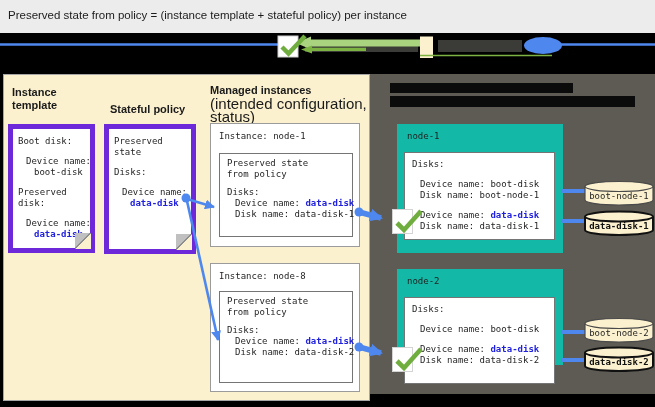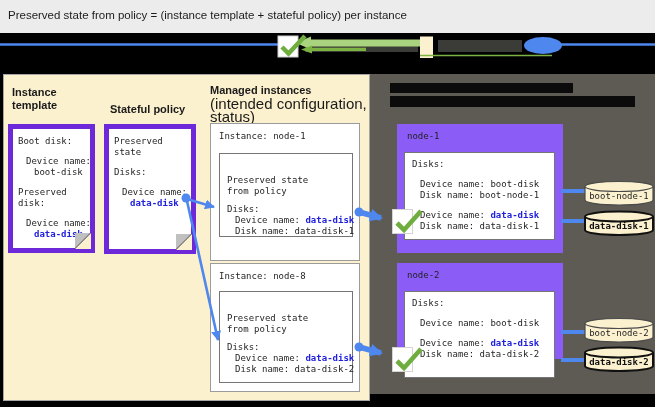--- a/index.html
+++ b/index.html
@@ -25,23 +25,23 @@
   .b { font-weight:normal; }
   .blue { color:#2020df; font-weight:bold; }
 
   .card { position:absolute; background:#fff; border:5px solid #6d28d9; padding:7px 2px 0 5px; }
   .fold { position:absolute; right:-1px; bottom:-1px; width:16px; height:16px;
           background:linear-gradient(135deg,#c0c0c0 0 44%, #8e8e8e 44% 52%, #fcf1cf 52% 100%); }
 
   .mi-box { position:absolute; left:210px; width:150px; background:#fff; border:1px solid #9b9b9b; }
   .mi-title { position:absolute; left:8px; top:7px; }
   .mi-inner { position:absolute; left:8px; width:134px; background:#fff; border:1px solid #757575;
-              padding:21px 0 0 7px; }
-
-  .vm-box { position:absolute; left:397px; width:166px; background:#8b5cf6; }
+              padding:4px 0 0 7px; }
+
+  .vm-box { position:absolute; left:397px; width:166px; background:#14b8a6; }
   .vm-name { position:absolute; left:10px; top:7px; }
   .vm-disks { position:absolute; left:7px; top:28px; width:151px; background:#fff;
               border:1px solid #757575; padding:6px 0 0 7px; }
 
   .checkbox { position:absolute; width:21px; height:25px; background:#fff;
               border:1px solid #d4d4d4; z-index:6; }
   .checkbox svg { position:absolute; left:1px; top:-3px; overflow:visible; }
 
   .connector { position:absolute; width:24px; height:4px; background:#4e87ee; }
   .cyl { position:absolute; left:583px; }
@@ -100,21 +100,21 @@
 
   <div class="card" style="left:104px; top:124px; width:92px; height:130px;">
     <div class="mline b">Preserved</div>
     <div class="mline b">state</div>
     <div class="mline mt9">Disks:</div>
     <div class="mline pl1 mt9">Device name:</div>
     <div class="mline pl2 blue">data-disk</div>
     <div class="fold"></div>
   </div>
 
-  <div class="mi-box" style="top:123px; height:138px;">
+  <div class="mi-box" style="top:123px; height:124px;">
     <div class="mi-title mline">Instance: node-1</div>
     <div class="mi-inner" style="top:29px; height:84px;">
       <div class="mline b">Preserved state</div>
       <div class="mline b">from policy</div>
       <div class="mline mt7">Disks:</div>
       <div class="mline pl1">
         <span>Device name:</span>
         <span class="blue">data-disk</span>
       </div>
       <div class="mline pl1">
@@ -166,21 +166,21 @@
         <span class="b">data-disk-1</span>
       </div>
     </div>
   </div>
   <div class="checkbox" style="left:392px; top:209px;">
     <svg width="30" height="28">
       <polyline points="3,16 10,23 27,4" fill="none" stroke="#6fae3e" stroke-width="4.6"></polyline>
     </svg>
   </div>
 
-  <div class="vm-box" style="top:263px; height:96px;">
+  <div class="vm-box" style="top:269px; height:96px;">
     <div class="vm-name mline">node-2</div>
     <div class="vm-disks" style="height:87px;">
       <div class="mline">Disks:</div>
       <div class="mline pl1 mt9">
         <span>Device name:</span>
         <span>boot-disk</span>
       </div>
       <div class="mline pl1 mt9">
         <span>Device name:</span>
         <span class="blue">data-disk</span>

